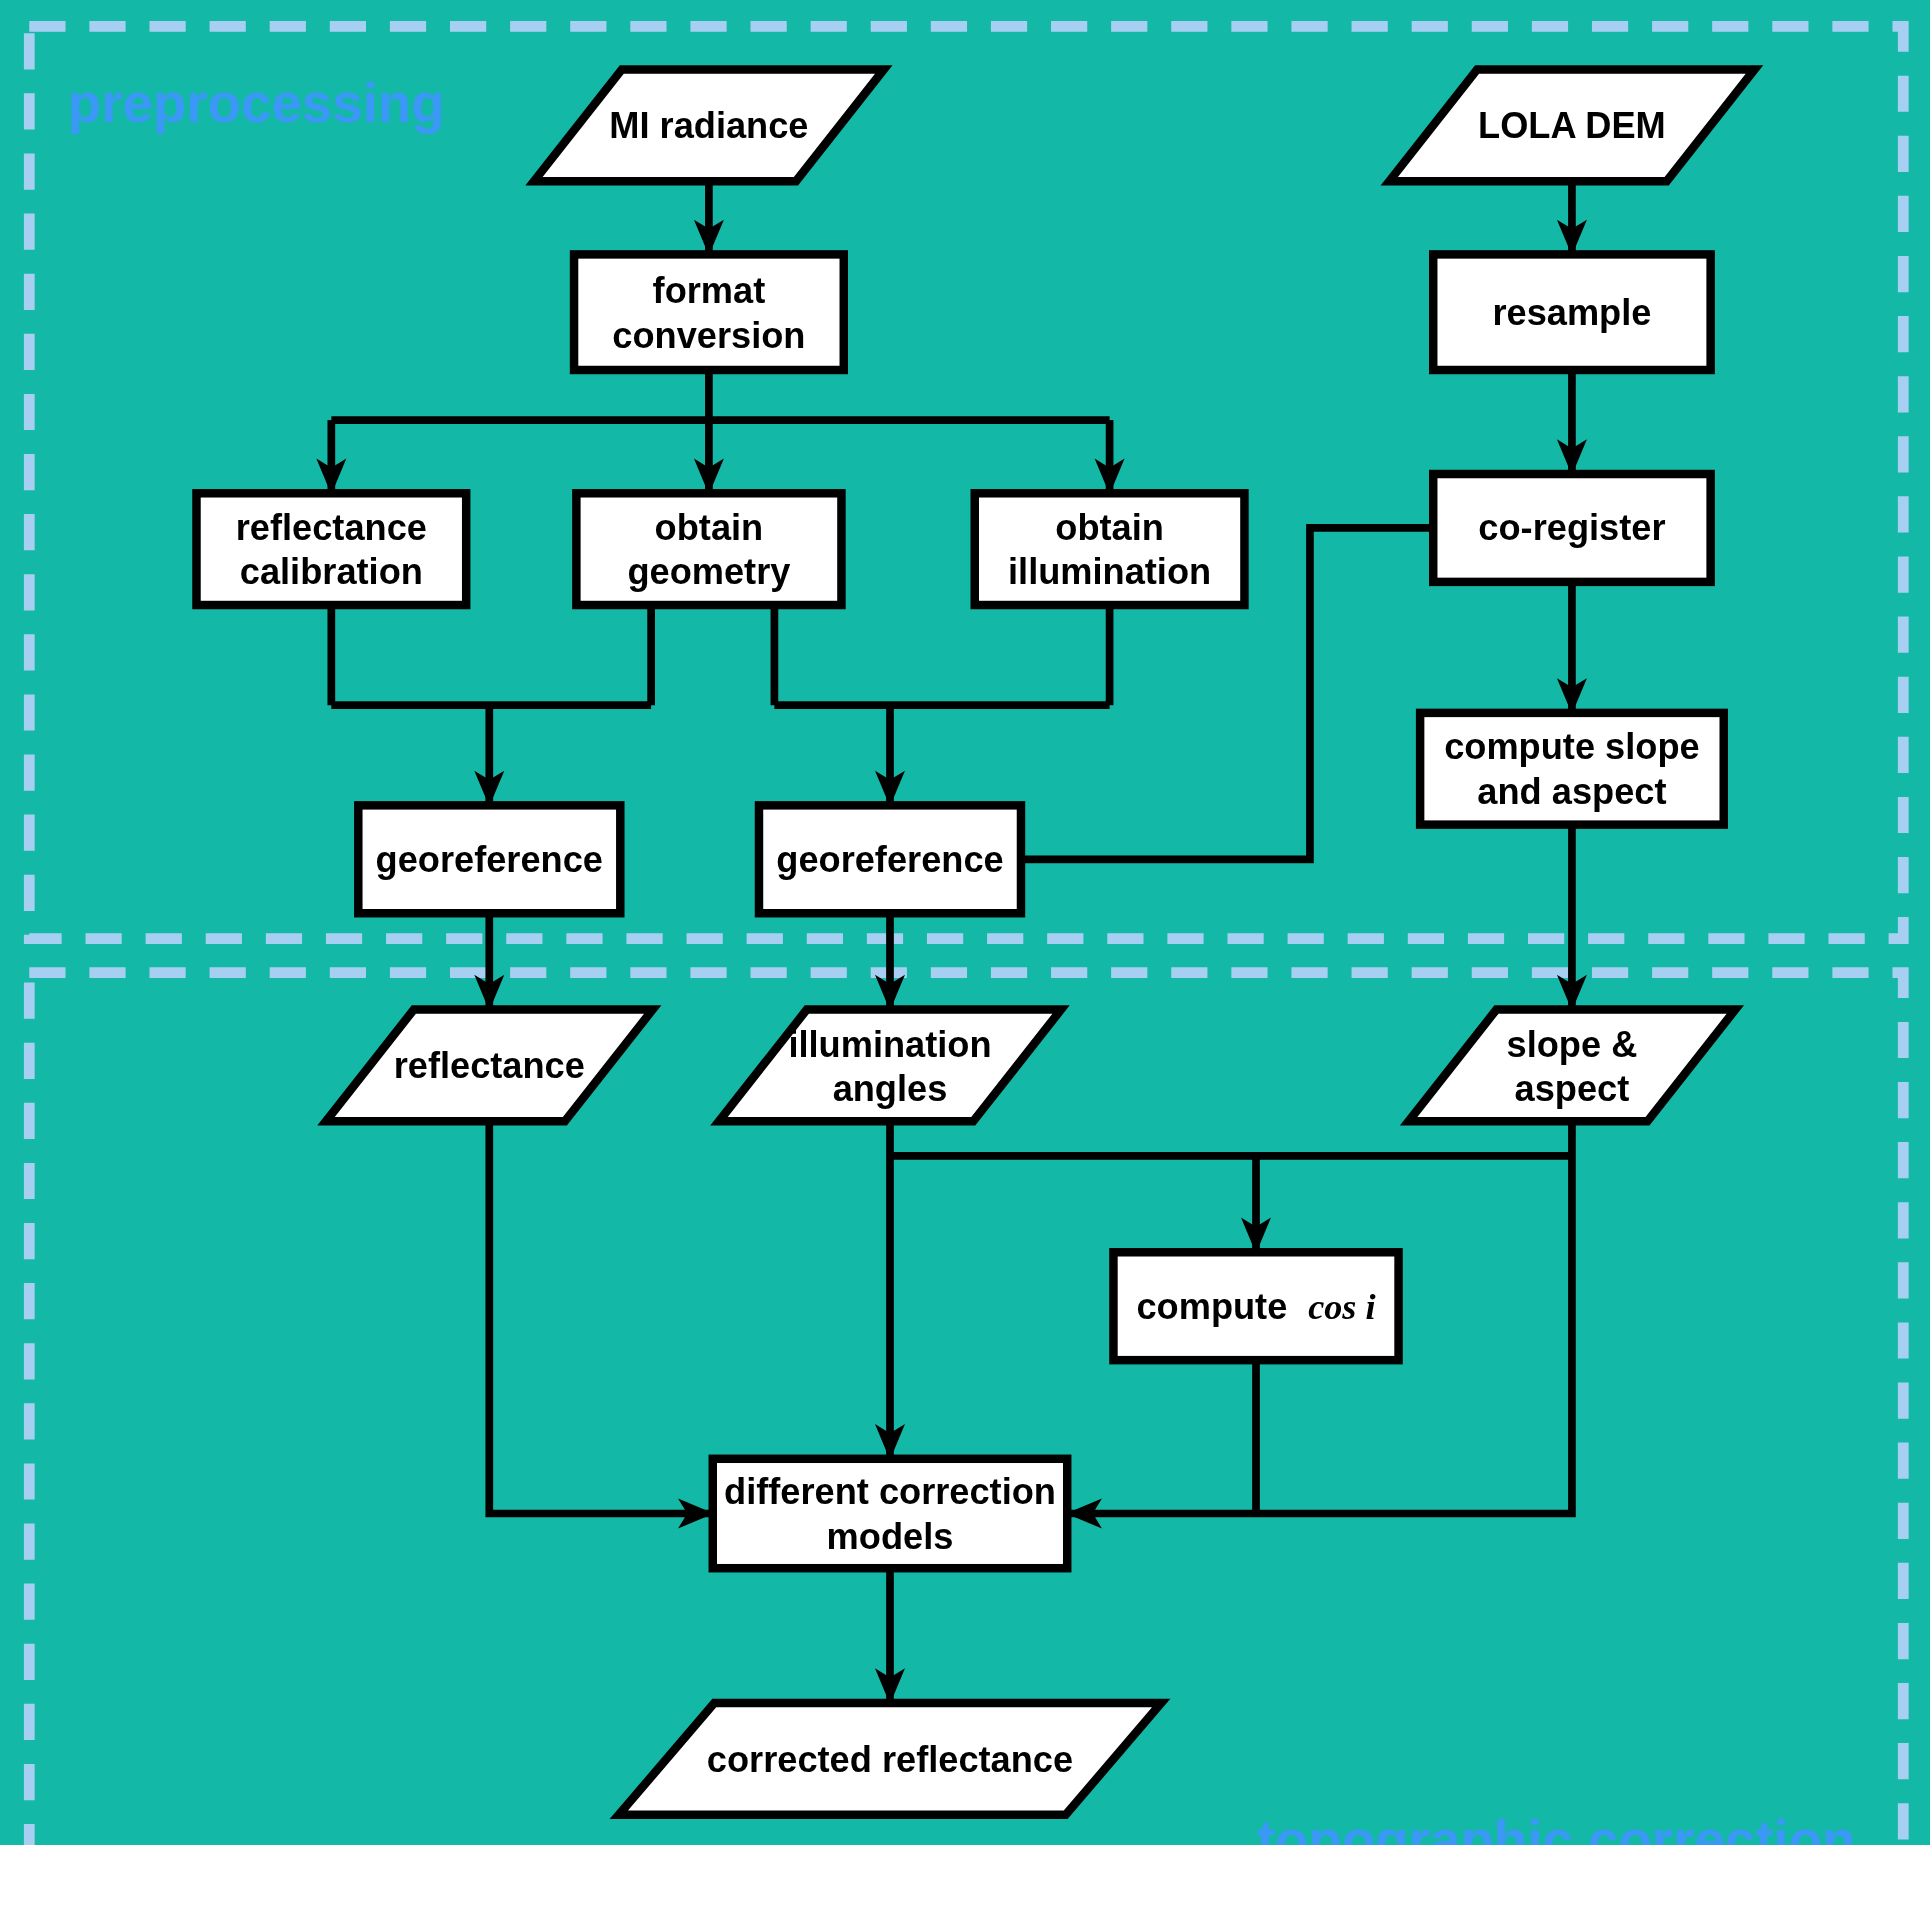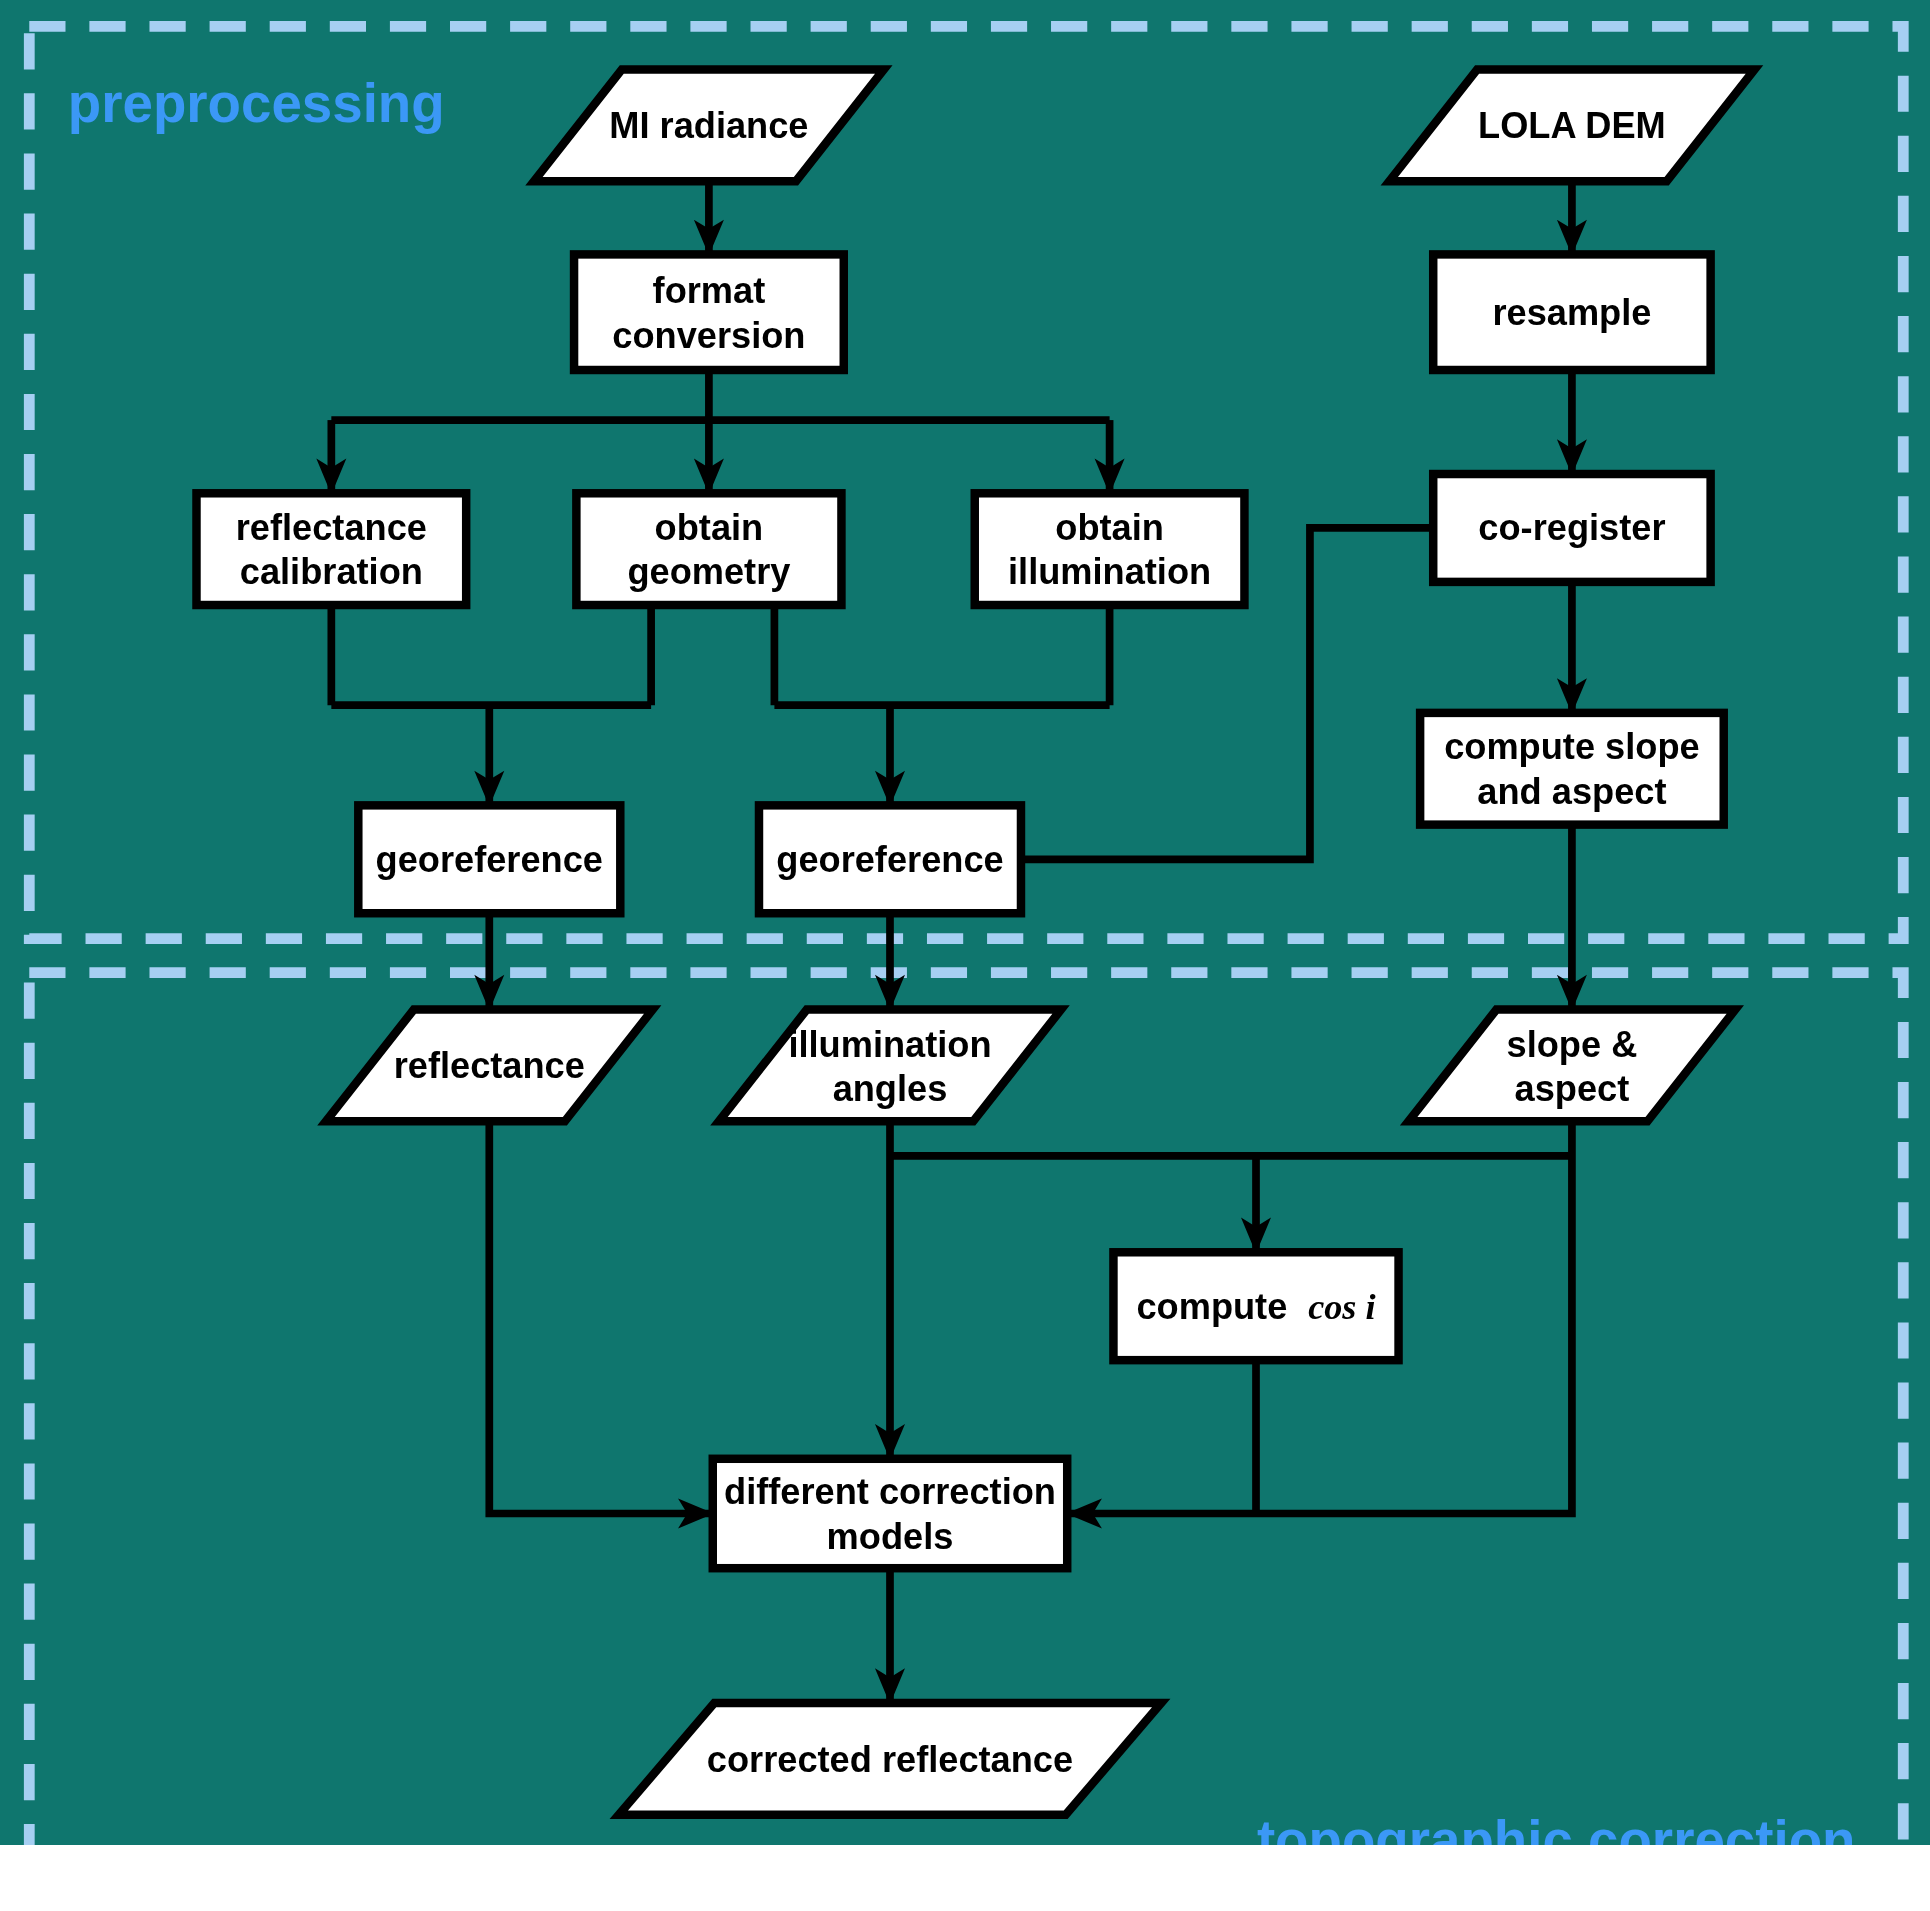--- a/index.html
+++ b/index.html
@@ -3,21 +3,21 @@
 <meta charset="utf-8">
 <style>
   html, body {
     margin: 0;
     padding: 0;
     background: #ffffff;
   }
   .canvas-wrap {
     width: 1931px;
     height: 1845px;
-    background: #0f766e;
+    background: #14b8a6;
     text-align: right;
   }
   svg { display: block; }
   .shape {
     fill: #ffffff;
     stroke: #000000;
     stroke-width: 11;
   }
   .edge {
     fill: none;

